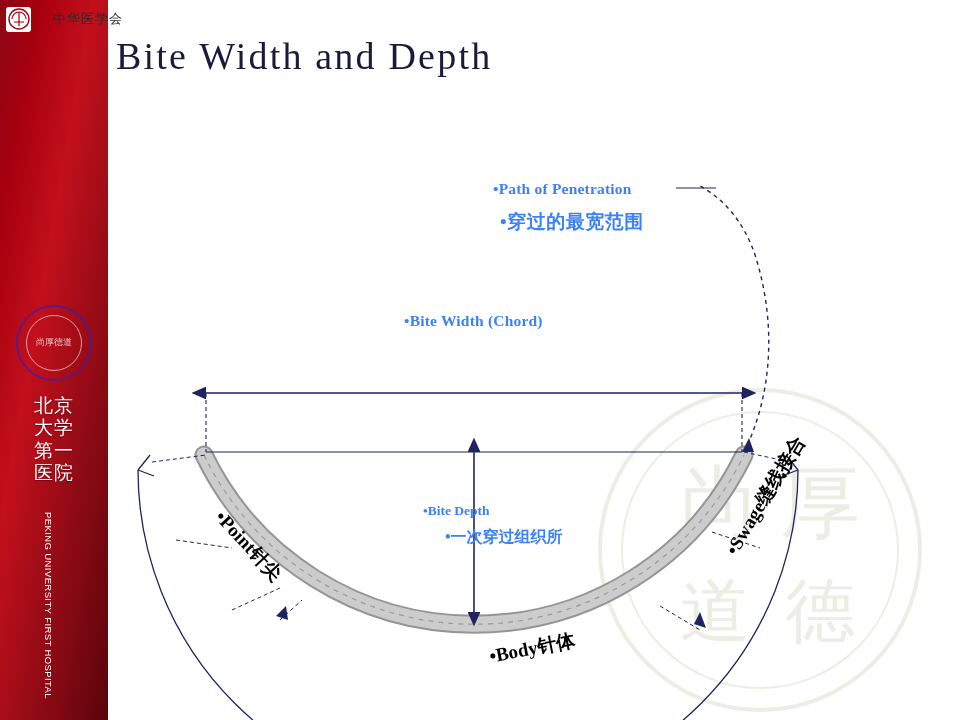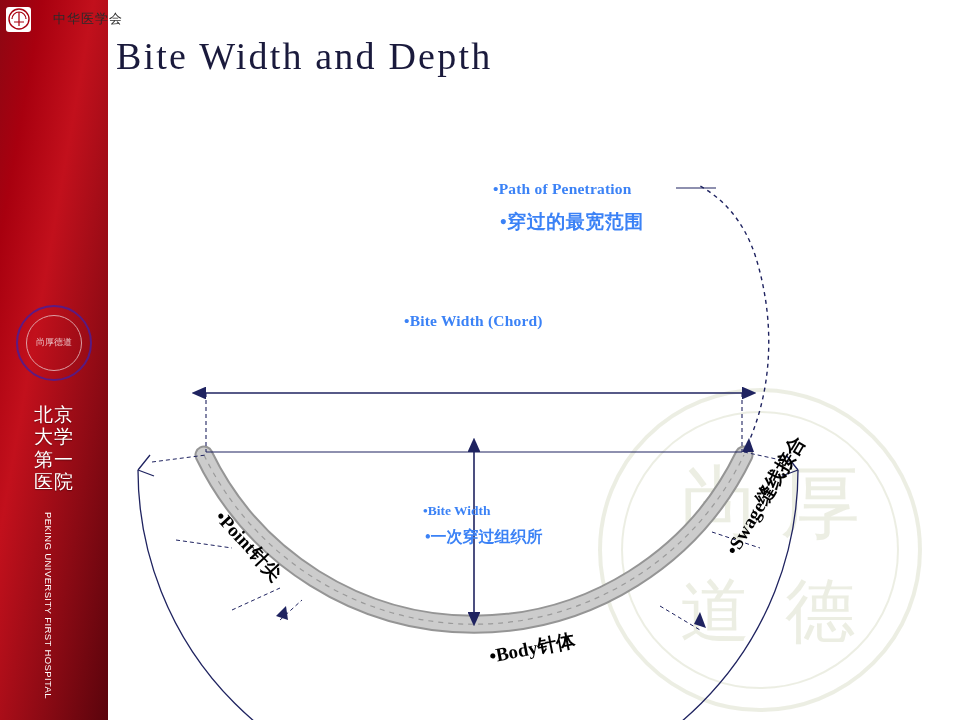--- a/index.html
+++ b/index.html
@@ -64,21 +64,21 @@
     font-size: 9px;
     color: #f3dadd;
     text-align: center;
     line-height: 1.05;
     font-family: "Liberation Serif", serif;
     box-sizing: border-box;
   }
   .sidebar-vtext {
     position: absolute;
     left: 34px;
-    top: 404px;
+    top: 395px;
     width: 40px;
     color: #ffffff;
     font-size: 19px;
     line-height: 1.18;
     letter-spacing: 1px;
     text-align: center;
     font-family: "Liberation Serif", serif;
     text-shadow: 0 1px 1px rgba(0,0,0,0.35);
   }
   .sidebar-vtext-en {
@@ -187,20 +187,21 @@
     font-size: 19px;
     letter-spacing: 0.5px;
   }
   .lbl-en-sm {
     font-weight: bold;
     font-size: 13.5px;
   }
   .lbl-zh-sm {
     font-weight: bold;
     font-size: 16px;
+    margin-left: 20px;
   }
 
   .rot-label {
     position: absolute;
     font-family: "Liberation Serif", serif;
     font-weight: bold;
     color: #000000;
     white-space: nowrap;
   }
   #lbl-point {
@@ -310,21 +311,21 @@
 
     <path d="M276,616 L286,606 L288,620 z" fill="#1f2360"></path>
     <path d="M706,628 L694,624 L700,612 z" fill="#1f2360"></path>
   </svg>
 
   <div class="lbl lbl-en" style="left:493px; top:180px;">•Path of Penetration</div>
   <div class="lbl lbl-zh" style="left:500px; top:209px;">•穿过的最宽范围</div>
 
   <div class="lbl lbl-en" style="left:404px; top:312px;">•Bite Width (Chord)</div>
 
-  <div class="lbl lbl-en-sm" style="left:423px; top:503px;">•Bite Width</div>
+  <div class="lbl lbl-en-sm" style="left:423px; top:503px;">•Bite Depth</div>
   <div class="lbl lbl-zh-sm" style="left:425px; top:527px;">•一次穿过组织所</div>
 
   <div class="rot-label" id="lbl-point">
     <span>•Point</span><span>针尖</span>
   </div>
 
   <div class="rot-label" id="lbl-swage">
     <span>•Swage</span><span>缝线接合</span>
   </div>
 

